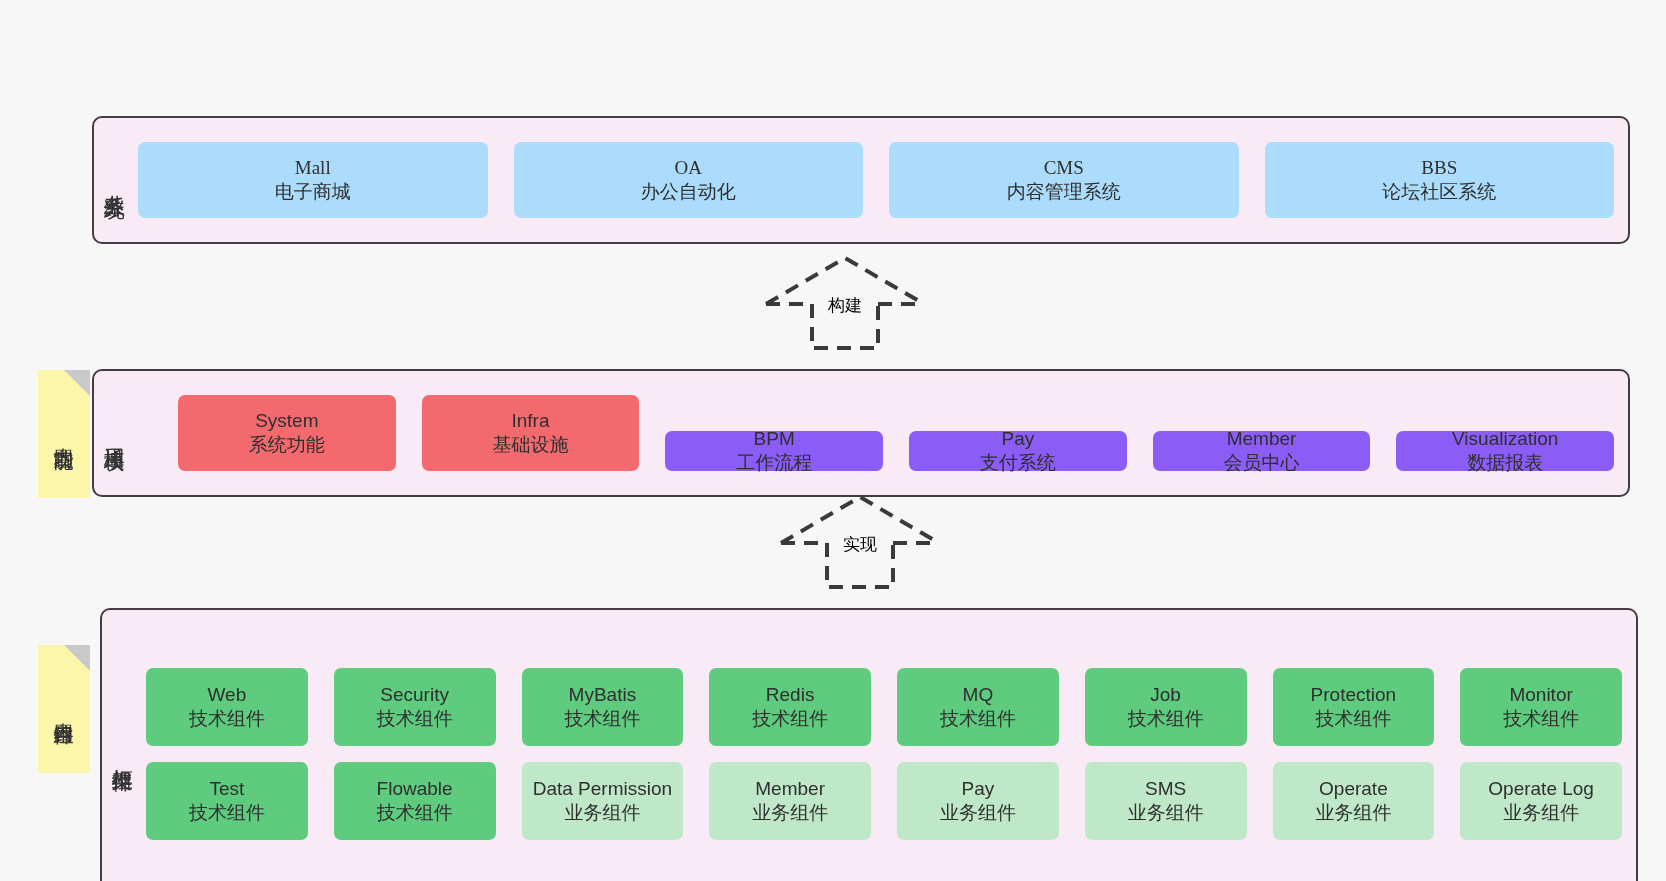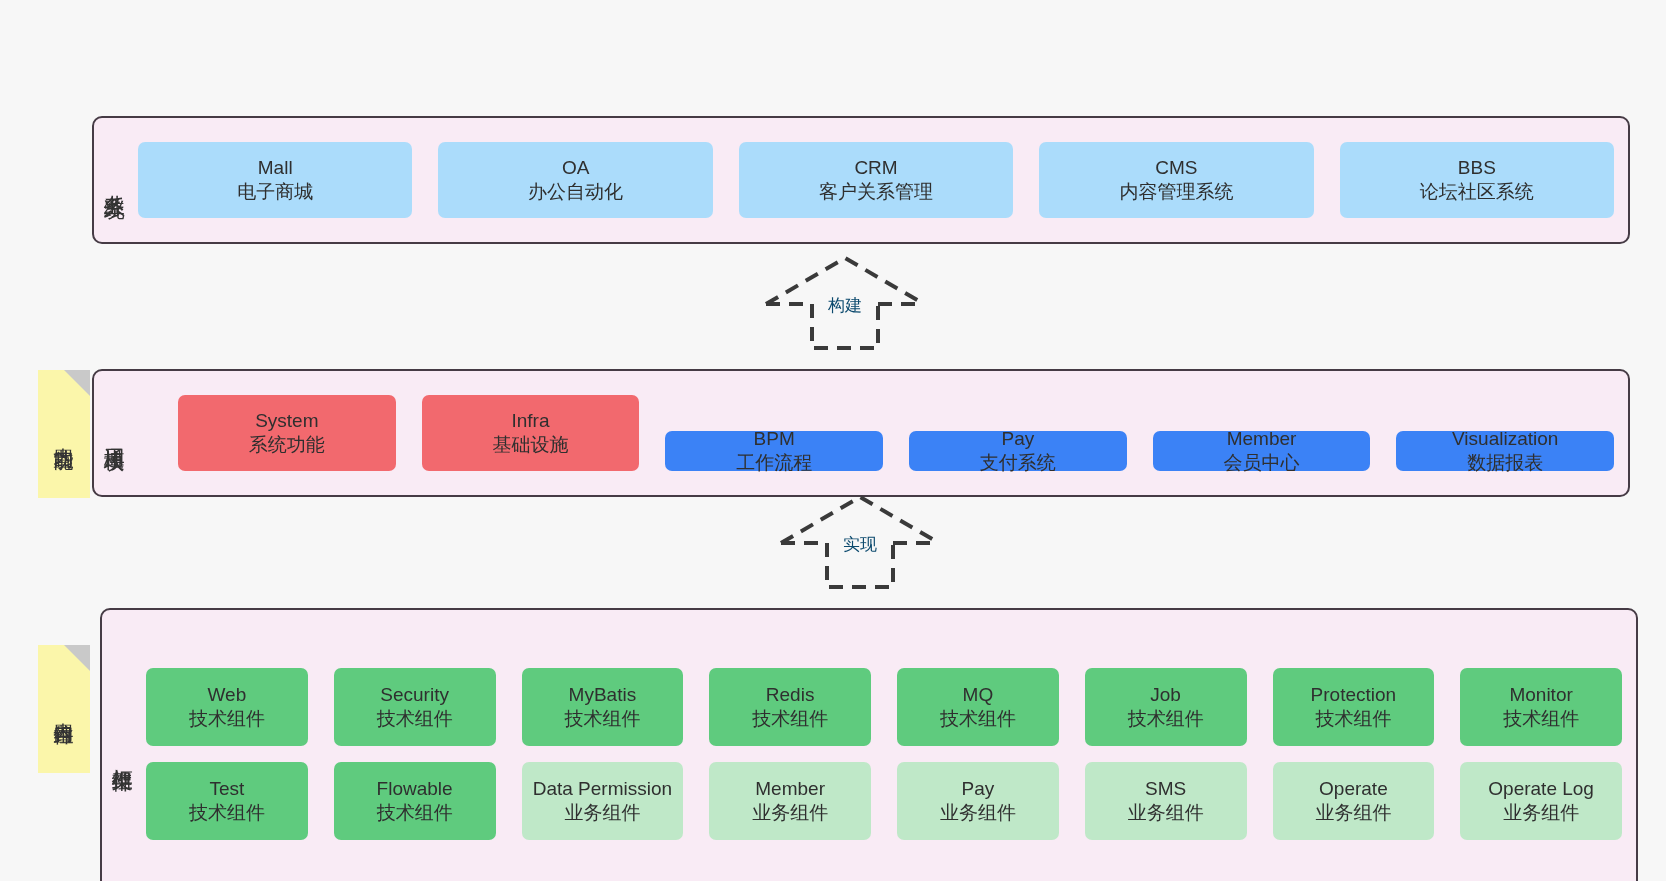--- a/index.html
+++ b/index.html
@@ -75,27 +75,27 @@
     line-height: 1.25;
     color: #2f2f2f;
     box-sizing: border-box;
     padding: 6px 4px;
   }
   .card .t-en { display: block; }
   .card .t-cn { display: block; }
 
   .c-blue      { background: #abdcfb; }
   .c-red       { background: #f2696e; }
-  .c-pink      { background: #3b82f6; margin-top: 36px; }
+  .c-pink      { background: #8b5cf6; margin-top: 36px; }
   .c-green     { background: #5fcb7e; }
   .c-lightgreen{ background: #bfe8c8; }
 
   
   #layer-business { left: 92px; top: 116px; width: 1538px; height: 128px; }
-  #layer-business .row { height: 76px; }
+  #layer-business .row { height: 76px; font-family: Liberation Serif, serif; }
 
   #layer-common   { left: 92px; top: 369px; width: 1538px; height: 128px; }
   #layer-common .row { height: 76px; padding-left: 40px; }
 
   #layer-framework{ left: 100px; top: 608px; width: 1538px; height: 292px; }
   #layer-framework .row { height: 78px; }
   #layer-framework .layer-body { gap: 16px; }
 
   
   .sticky {
@@ -132,44 +132,40 @@
   #connector-build   { left: 760px; top: 252px; }
   #connector-implement{ left: 775px; top: 491px; }
 
   .connector svg { display: block; }
   .connector .conn-label {
     position: absolute;
     left: 0; right: 0;
     top: 42px;
     text-align: center;
     font-size: 17px;
-    color: #0c4a6e;
+    color: #000000;
     pointer-events: none;
   }
 </style>
 </head>
 <body>
 
 <div class="canvas">
 
   <div class="layer" id="layer-business">
     <div class="layer-label">业务系统</div>
     <div class="layer-body">
       <div class="row">
         <div class="card c-blue">
           <span class="t-en">Mall</span>
           <span class="t-cn">电子商城</span>
         </div>
         <div class="card c-blue">
           <span class="t-en">OA</span>
           <span class="t-cn">办公自动化</span>
-        </div>
-        <div class="card c-blue">
-          <span class="t-en">CRM</span>
-          <span class="t-cn">客户关系管理</span>
         </div>
         <div class="card c-blue">
           <span class="t-en">CMS</span>
           <span class="t-cn">内容管理系统</span>
         </div>
         <div class="card c-blue">
           <span class="t-en">BBS</span>
           <span class="t-cn">论坛社区系统</span>
         </div>
       </div>

